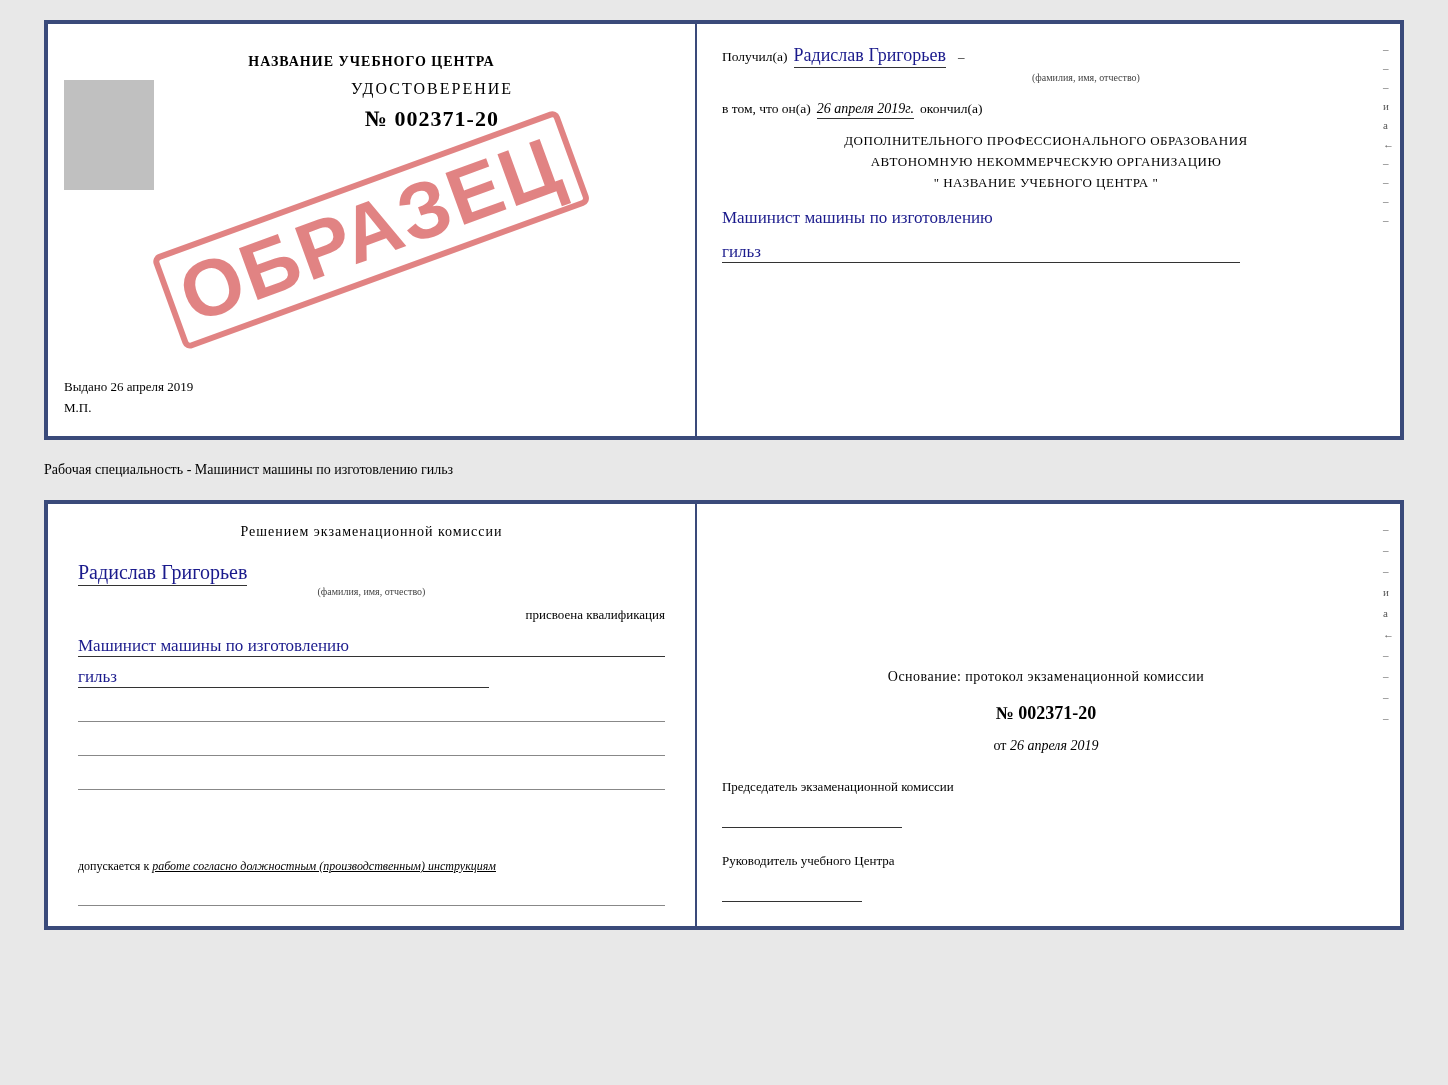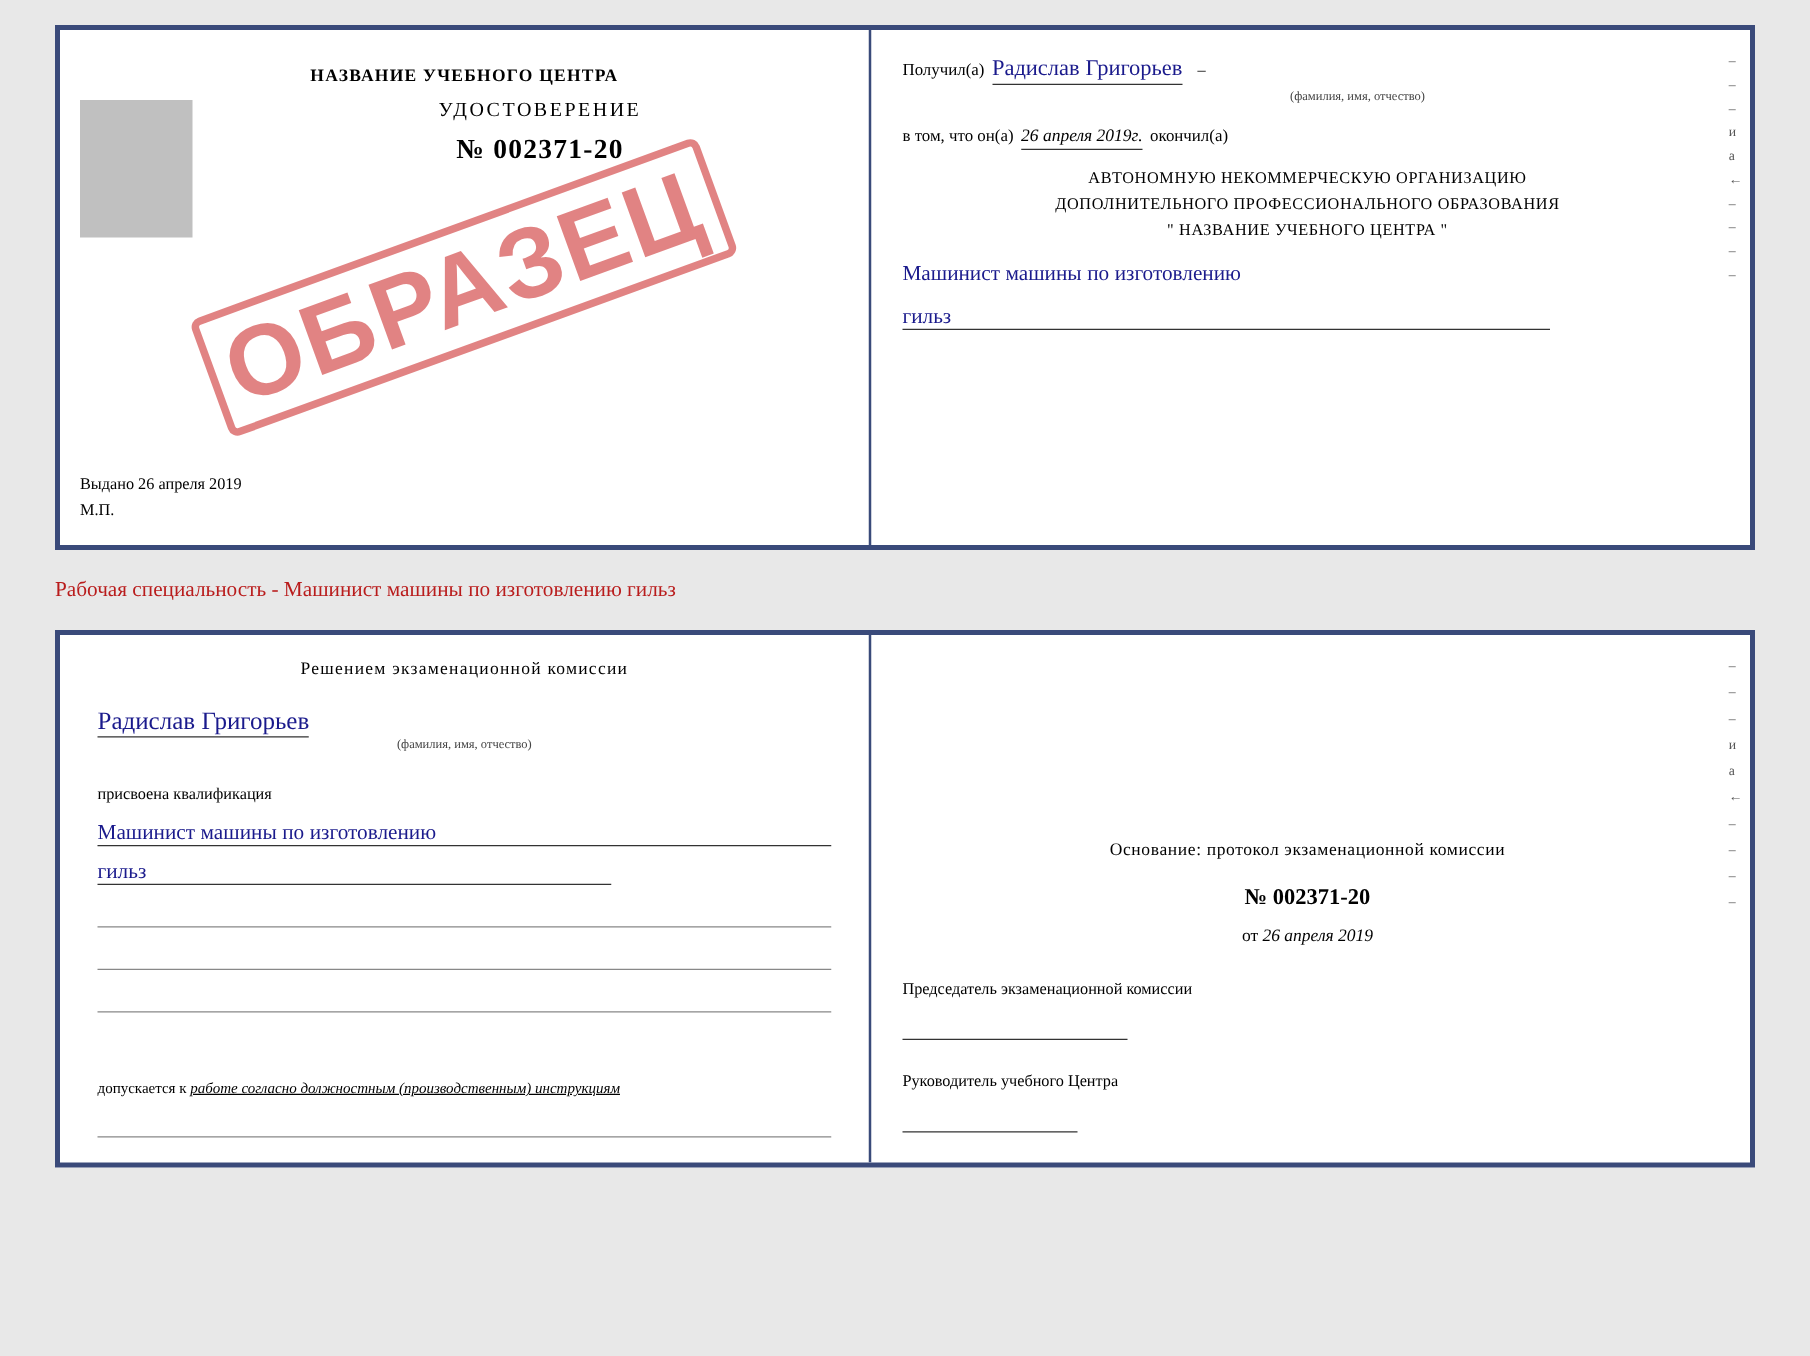--- a/index.html
+++ b/index.html
@@ -179,22 +179,22 @@
     .right-dashes span {
       font-size: 11px;
       color: #555;
       display: block;
       line-height: 1;
     }
 
     
     .between-label {
       width: 1360px;
-      font-size: 17px;
-      color: #b91c1c;
+      font-size: 14px;
+      color: #000000;
       padding: 4px 0;
     }
 
     
     .cert-bottom {
       width: 1360px;
       height: 430px;
       background: #fff;
       border: 4px solid #3a4a7a;
       display: flex;
@@ -230,21 +230,22 @@
     .cert-bottom-left .sub-small {
       font-size: 10px;
       color: #444;
       text-align: center;
       display: block;
       margin-top: 0;
     }
 
     .cert-bottom-left .assigned-text {
       font-size: 13px;
-      margin-top: 18px;
+      margin-top: 2px;
+      text-align: right;
     }
 
     .cert-bottom-left .qual-handwritten {
       font-family: 'Segoe Script', 'Dancing Script', cursive;
       font-size: 17px;
       color: #1a1a8c;
       display: block;
       margin-top: 4px;
       border-bottom: 1px solid #333;
     }
@@ -376,22 +377,22 @@
       <span class="sub-label">(фамилия, имя, отчество)</span>
     </div>
 
     <div class="line-row" style="margin-top:6px;">
       <span class="label-text">в том, что он(а)</span>
       <span style="font-style:italic; font-size:14px; border-bottom:1px solid #333; padding-bottom:1px;">26 апреля 2019г.</span>
       <span class="label-text">окончил(а)</span>
     </div>
 
     <div class="block-org">
+      <div>ДОПОЛНИТЕЛЬНОГО ПРОФЕССИОНАЛЬНОГО ОБРАЗОВАНИЯ</div>
       <div>АВТОНОМНУЮ НЕКОММЕРЧЕСКУЮ ОРГАНИЗАЦИЮ</div>
-      <div>ДОПОЛНИТЕЛЬНОГО ПРОФЕССИОНАЛЬНОГО ОБРАЗОВАНИЯ</div>
       <div>"  НАЗВАНИЕ УЧЕБНОГО ЦЕНТРА  "</div>
     </div>
 
     <span class="profession-handwritten">Машинист машины по изготовлению</span>
     <span style="font-family: 'Segoe Script', cursive; font-size:17px; color:#1a1a8c; border-bottom:1px solid #333; display:inline-block; margin-top:2px; max-width:80%;">гильз</span>
 
     <div class="right-dashes">
       <span>–</span>
       <span>–</span>
       <span>–</span>

